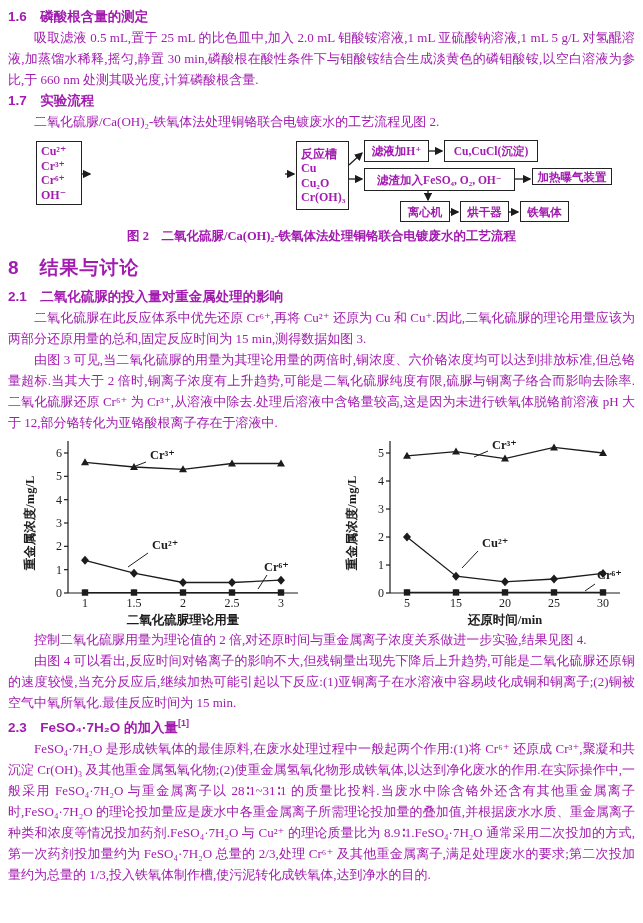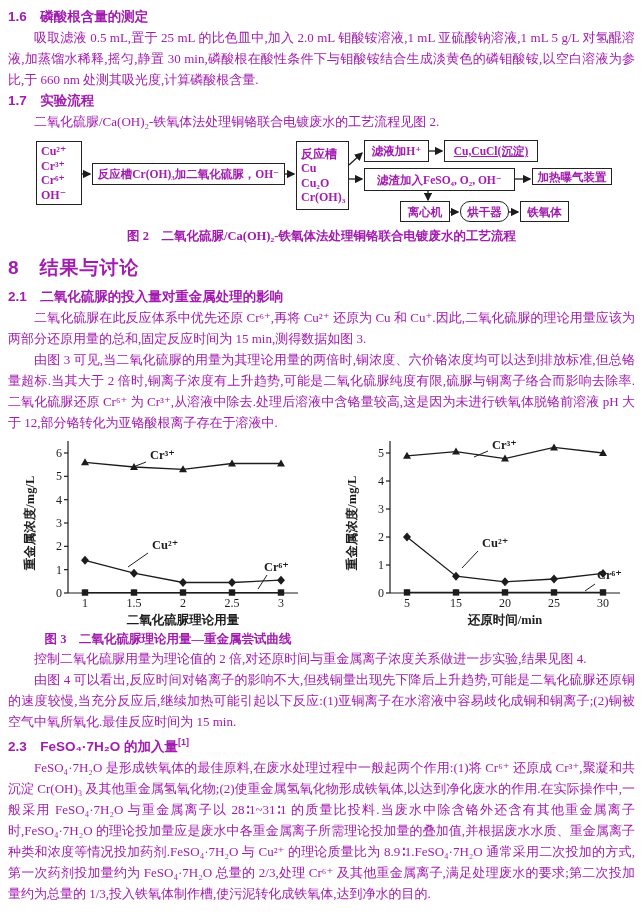--- a/index.html
+++ b/index.html
@@ -70,35 +70,34 @@
       </g>
     </svg>
 
     <div class="fbox multi" style="left:28px;top:6px;width:46px;height:64px;">
       <div>Cu²⁺</div>
       <div>Cr³⁺</div>
       <div>Cr⁶⁺</div>
       <div>OH⁻</div>
     </div>
 
-    <div class="fbox" style="left:84px;top:28px;width:193px;height:22px;">反应槽Cr(OH)₃加二氧化硫脲，OH⁻</div>
 
     <div class="fbox multi" style="left:288px;top:6px;width:53px;height:69px;">
       <div>反应槽</div>
       <div>Cu</div>
       <div>Cu₂O</div>
       <div>Cr(OH)₃</div>
     </div>
 
     <div class="fbox" style="left:356px;top:5px;width:65px;height:22px;">滤液加H⁺</div>
-    <div class="fbox" style="left:436px;top:5px;width:94px;height:22px;text-decoration:underline;">Cu,CuCl(沉淀)</div>
+    <div class="fbox" style="left:436px;top:5px;width:94px;height:22px;">Cu,CuCl(沉淀)</div>
     <div class="fbox" style="left:356px;top:33px;width:151px;height:23px;">滤渣加入FeSO₄, O₂, OH⁻</div>
     <div class="fbox" style="left:524px;top:33px;width:80px;height:17px;">加热曝气装置</div>
     <div class="fbox" style="left:392px;top:66px;width:50px;height:21px;">离心机</div>
-    <div class="fbox" style="left:452px;top:66px;width:49px;height:21px;border-radius:10px;">烘干器</div>
+    <div class="fbox" style="left:452px;top:66px;width:49px;height:21px;">烘干器</div>
     <div class="fbox" style="left:512px;top:66px;width:49px;height:21px;">铁氧体</div>
   </div>
   <div class="caption">图 2　二氧化硫脲/Ca(OH)₂-铁氧体法处理铜铬联合电镀废水的工艺流程</div>
 
   <h1>8　结果与讨论</h1>
   <h3>2.1　二氧化硫脲的投入量对重金属处理的影响</h3>
   <p>二氧化硫脲在此反应体系中优先还原 Cr⁶⁺,再将 Cu²⁺ 还原为 Cu 和 Cu⁺.因此,二氧化硫脲的理论用量应该为两部分还原用量的总和,固定反应时间为 15 min,测得数据如图 3.</p>
   <p>由图 3 可见,当二氧化硫脲的用量为其理论用量的两倍时,铜浓度、六价铬浓度均可以达到排放标准,但总铬量超标.当其大于 2 倍时,铜离子浓度有上升趋势,可能是二氧化硫脲纯度有限,硫脲与铜离子络合而影响去除率.二氧化硫脲还原 Cr⁶⁺ 为 Cr³⁺,从溶液中除去.处理后溶液中含铬量较高,这是因为未进行铁氧体脱铬前溶液 pH 大于 12,部分铬转化为亚铬酸根离子存在于溶液中.</p>
 
   <div class="figrow">
@@ -158,21 +157,20 @@
             <rect x="206.8" y="152.33333333333334" width="6.4" height="6.4" stroke="none"></rect>
             <rect x="255.8" y="152.33333333333334" width="6.4" height="6.4" stroke="none"></rect>
           </g>
           <text x="128" y="22" font-size="12.5" font-weight="bold" fill="#1c1c1c">Cr³⁺</text>
           <line x1="124" y1="25" x2="111" y2="30" stroke="#1c1c1c" stroke-width="1"></line>
           <text x="130" y="112" font-size="12.5" font-weight="bold" fill="#1c1c1c">Cu²⁺</text>
           <line x1="126" y1="116" x2="106" y2="130" stroke="#1c1c1c" stroke-width="1"></line>
           <text x="242" y="134" font-size="12.5" font-weight="bold" fill="#1c1c1c">Cr⁶⁺</text>
           <line x1="245" y1="138" x2="236" y2="152" stroke="#1c1c1c" stroke-width="1"></line>
         </svg>
-      <figcaption>图 3　二氧化硫脲理论用量—重金属尝试曲线</figcaption>
     </figure>
     <figure>
       <svg width="292" height="192" viewBox="0 0 292 192">
           <g stroke="#1c1c1c" stroke-width="1.2" fill="none">
             <line x1="46" y1="4" x2="46" y2="156"></line>
             <line x1="46" y1="156" x2="276" y2="156"></line>
             <line x1="42" y1="156" x2="46" y2="156"></line>
             <line x1="42" y1="128" x2="46" y2="128"></line>
             <line x1="42" y1="100" x2="46" y2="100"></line>
             <line x1="42" y1="72" x2="46" y2="72"></line>

